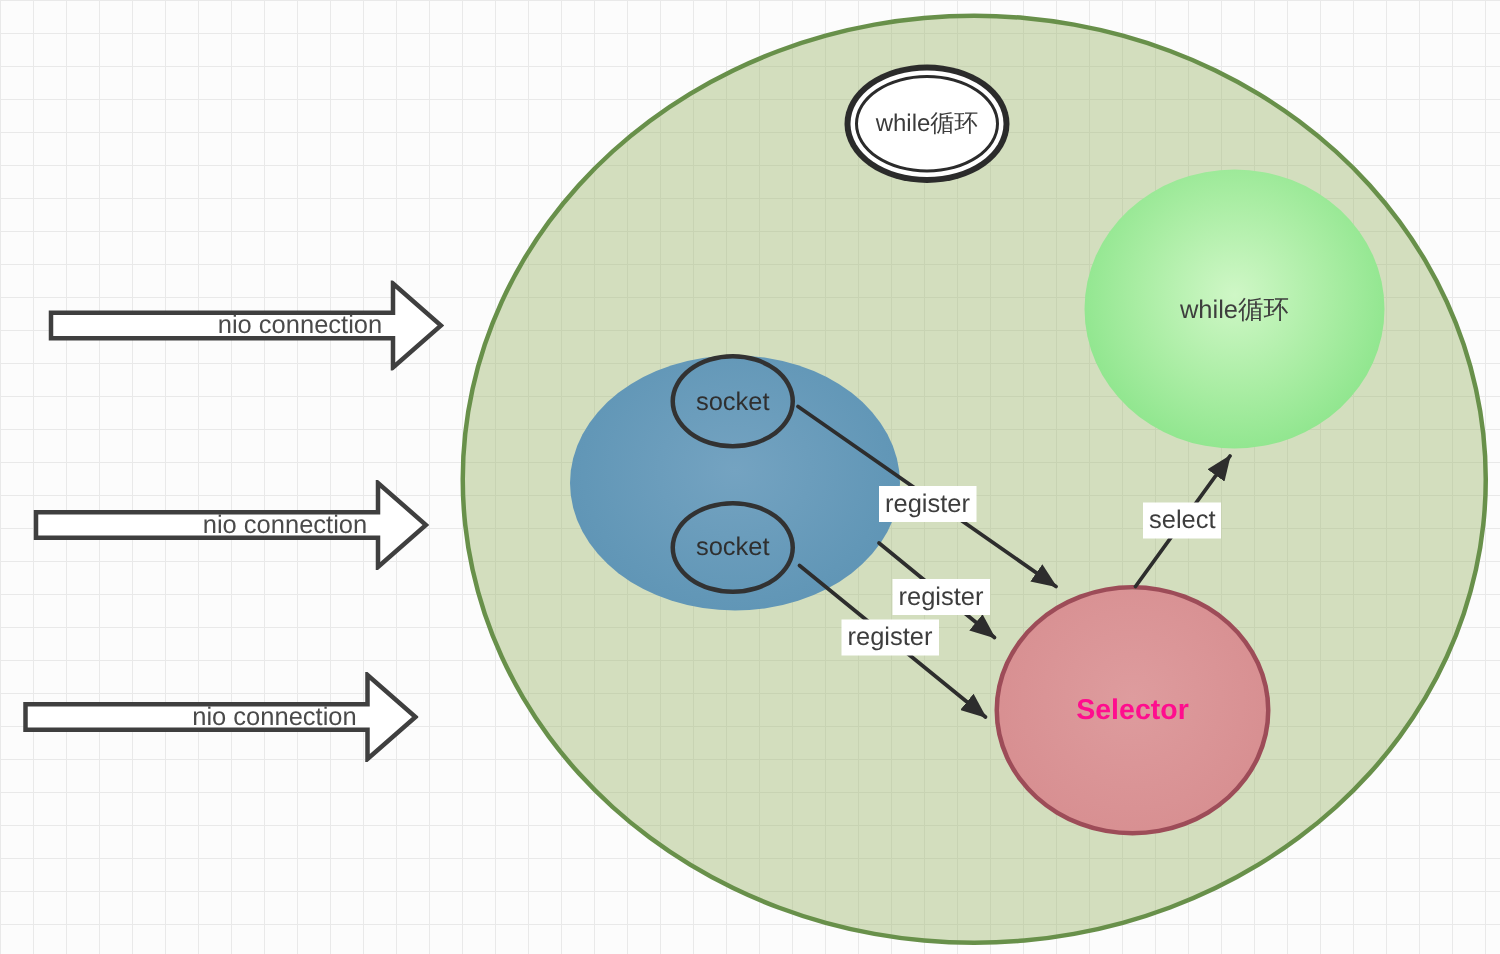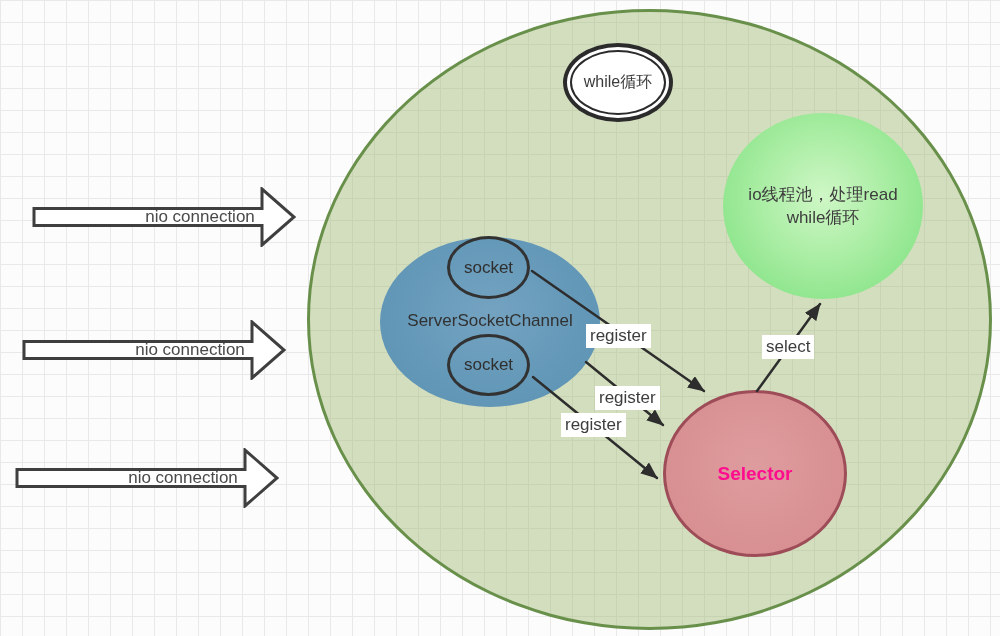--- a/index.html
+++ b/index.html
@@ -123,29 +123,27 @@
 
 <div id="canvas">
 
   <div class="abs big-ellipse"></div>
 
   <div class="abs while-ellipse">
     <span>while循环</span>
   </div>
 
   <div class="abs io-circle">
-    <span>io线程池，处理read</span>
     <span>while循环</span>
   </div>
 
   <div class="abs blue-ellipse"></div>
   <div class="abs socket socket-top">
     <span>socket</span>
   </div>
-  <div class="abs ssc-label">ServerSocketChannel</div>
   <div class="abs socket socket-bottom">
     <span>socket</span>
   </div>
 
   <div class="abs selector-circle">
     <span>Selector</span>
   </div>
 
   <svg class="abs connectors" viewBox="0 0 1000 636" xmlns="http://www.w3.org/2000/svg">
     <defs>

